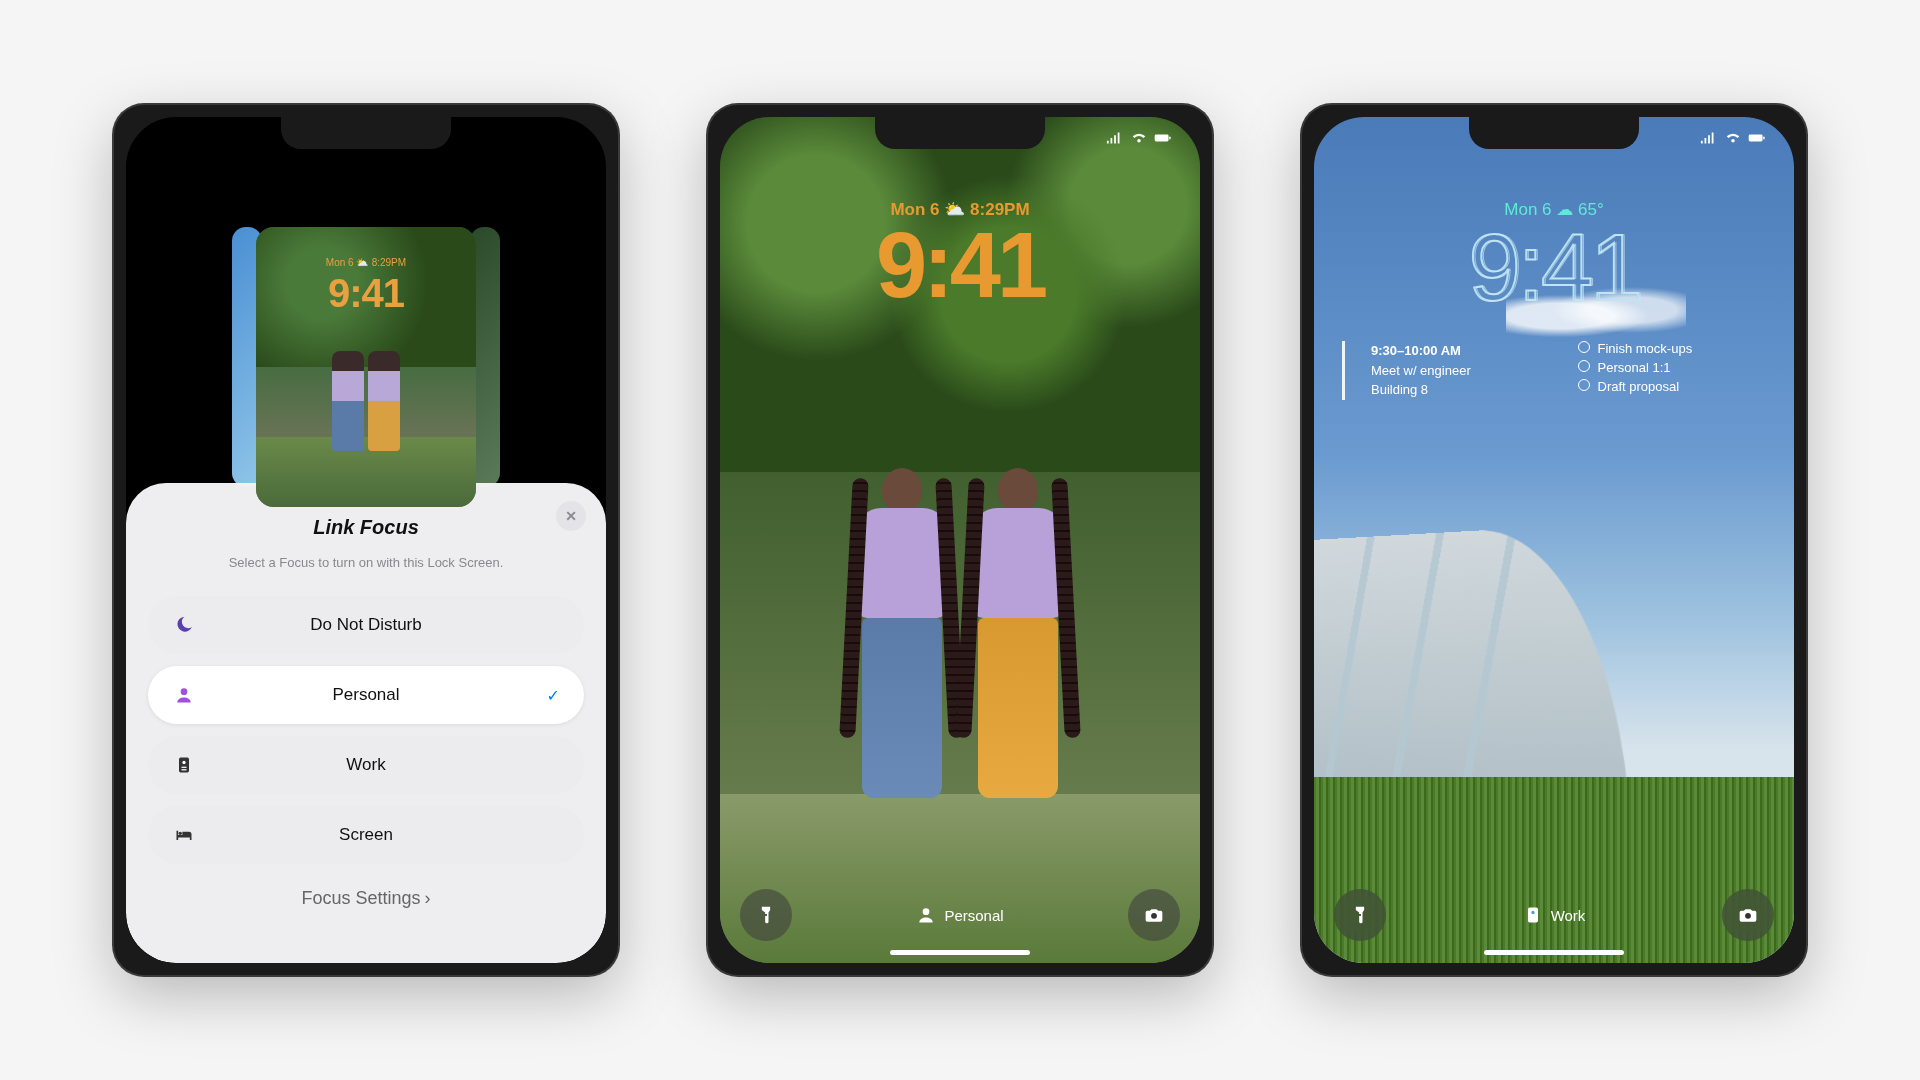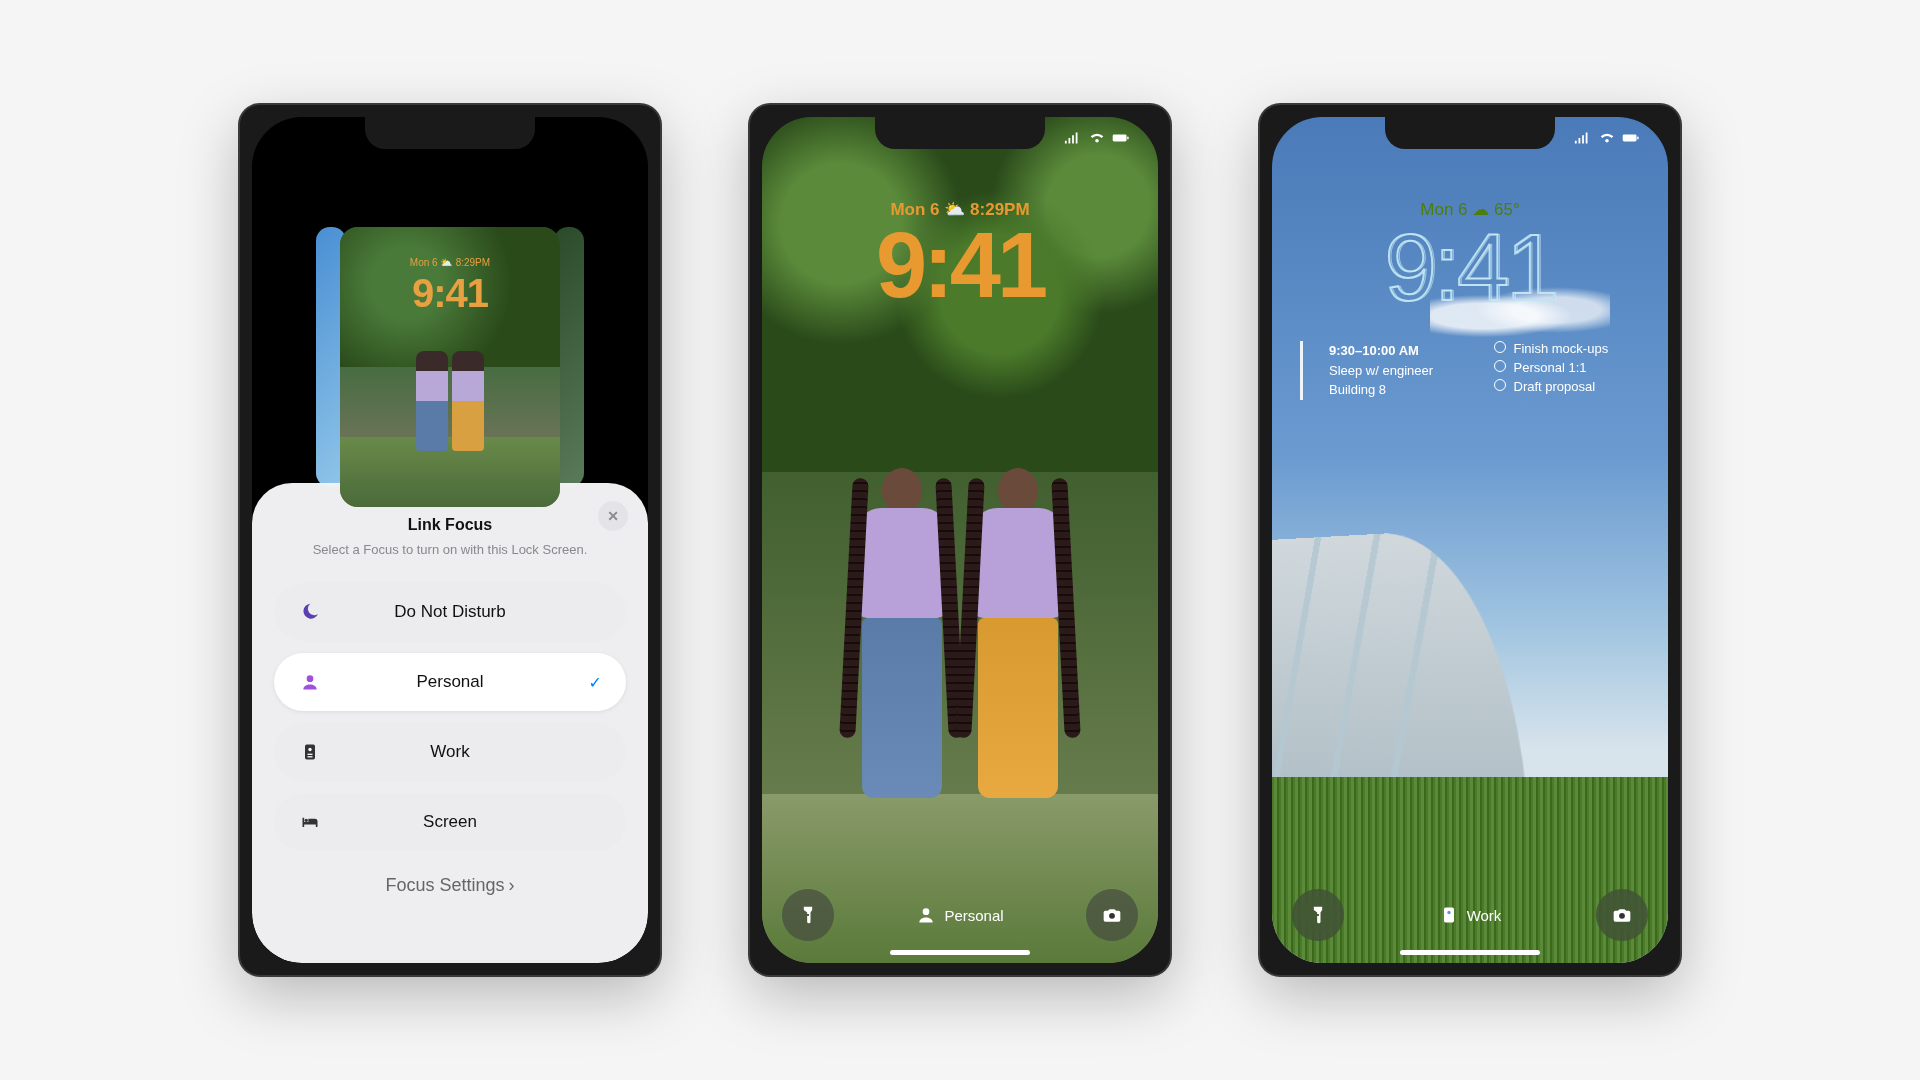--- a/index.html
+++ b/index.html
@@ -9,24 +9,24 @@
     background: #f5f5f5;
     font-family: -apple-system, BlinkMacSystemFont, "Segoe UI", Helvetica, Arial, sans-serif;
     display: flex;
     align-items: center;
     justify-content: center;
     gap: 90px;
   }
 
   
   .phone {
-    width: 420px;
+    width: 504px;
     height: 870px;
     background: #1a1a1a;
-    border-radius: 20px;
+    border-radius: 30px;
     padding: 12px;
     box-shadow: 0 0 0 2px #3a3a3a, 0 20px 60px rgba(0,0,0,0.25);
     position: relative;
   }
   .screen {
     width: 100%;
     height: 100%;
     border-radius: 50px;
     overflow: hidden;
     position: relative;
@@ -104,21 +104,21 @@
     align-items: center;
   }
   .sheet-grabber { width: 42px; height: 5px; background: #c8c8ce; border-radius: 3px; margin-bottom: 10px; }
   .sheet-close {
     position: absolute; top: 18px; right: 20px;
     width: 30px; height: 30px; border-radius: 50%;
     background: #e4e4e8;
     display:flex; align-items:center; justify-content:center;
     color:#8a8a92; font-size:14px; font-weight:600;
   }
-  .sheet-title { font-size: 16px; font-weight: 700; color: #111; margin-bottom: 8px; }
+  .sheet-title { font-size: 20px; font-weight: 700; color: #111; margin-bottom: 16px; font-style: italic; }
   .sheet-sub { font-size: 13px; color: #88888e; margin-bottom: 26px; }
 
   .focus-item {
     width: 100%;
     height: 58px;
     background: #ececee;
     border-radius: 29px;
     display: flex;
     align-items: center;
     padding: 0 24px;
@@ -203,21 +203,21 @@
     transform: perspective(600px) rotateY(-12deg);
     transform-origin: left center;
   }
   .p3-grass {
     position:absolute; bottom:0; left:0; right:0; height:22%;
     background:
       repeating-linear-gradient(90deg, #4a7a2a 0 2px, #5a8a3a 2px 5px, #3a6a1a 5px 7px),
       linear-gradient(180deg,#6a9a3a,#3a6a1a);
   }
 
-  .p3-date { position:absolute; top:82px; left:0; right:0; text-align:center; color:#4d7c0f; font-size:17px; font-weight:500; }
+  .p3-date { position:absolute; top:82px; left:0; right:0; text-align:center; color:#5eead4; font-size:17px; font-weight:500; }
   .p3-time {
     position:absolute; top:104px; left:0; right:0; text-align:center;
     font-size:94px; font-weight:300;
     color: transparent;
     -webkit-text-stroke: 2px #b8e0f0;
     letter-spacing:-3px; line-height:1;
     font-family: "Helvetica Neue", sans-serif;
   }
   .p3-time::before {
     content: attr(data-text);
@@ -407,21 +407,21 @@
       <div class="p3-building"></div>
       <div class="p3-grass"></div>
     </div>
 
     <div class="p3-date">Mon 6  ☁  65°</div>
     <div class="p3-time" data-text="9:41">9:41</div>
 
     <div class="p3-widgets">
       <div class="p3-widget-left">
         <div class="w-title">9:30–10:00 AM</div>
-        <div>Sleep w/ engineer</div>
+        <div>Meet w/ engineer</div>
         <div>Building 8</div>
       </div>
       <div class="p3-widget-right">
         <div class="p3-reminder">
           <span class="p3-reminder-circle"></span>
           <span>Finish mock-ups</span>
         </div>
         <div class="p3-reminder">
           <span class="p3-reminder-circle"></span>
           <span>Personal 1:1</span>

